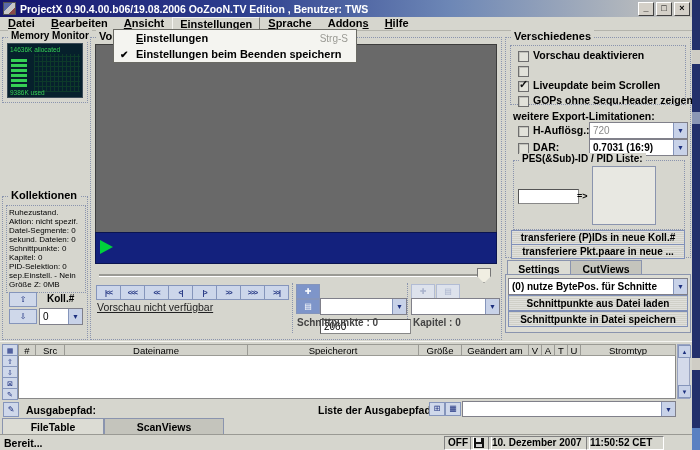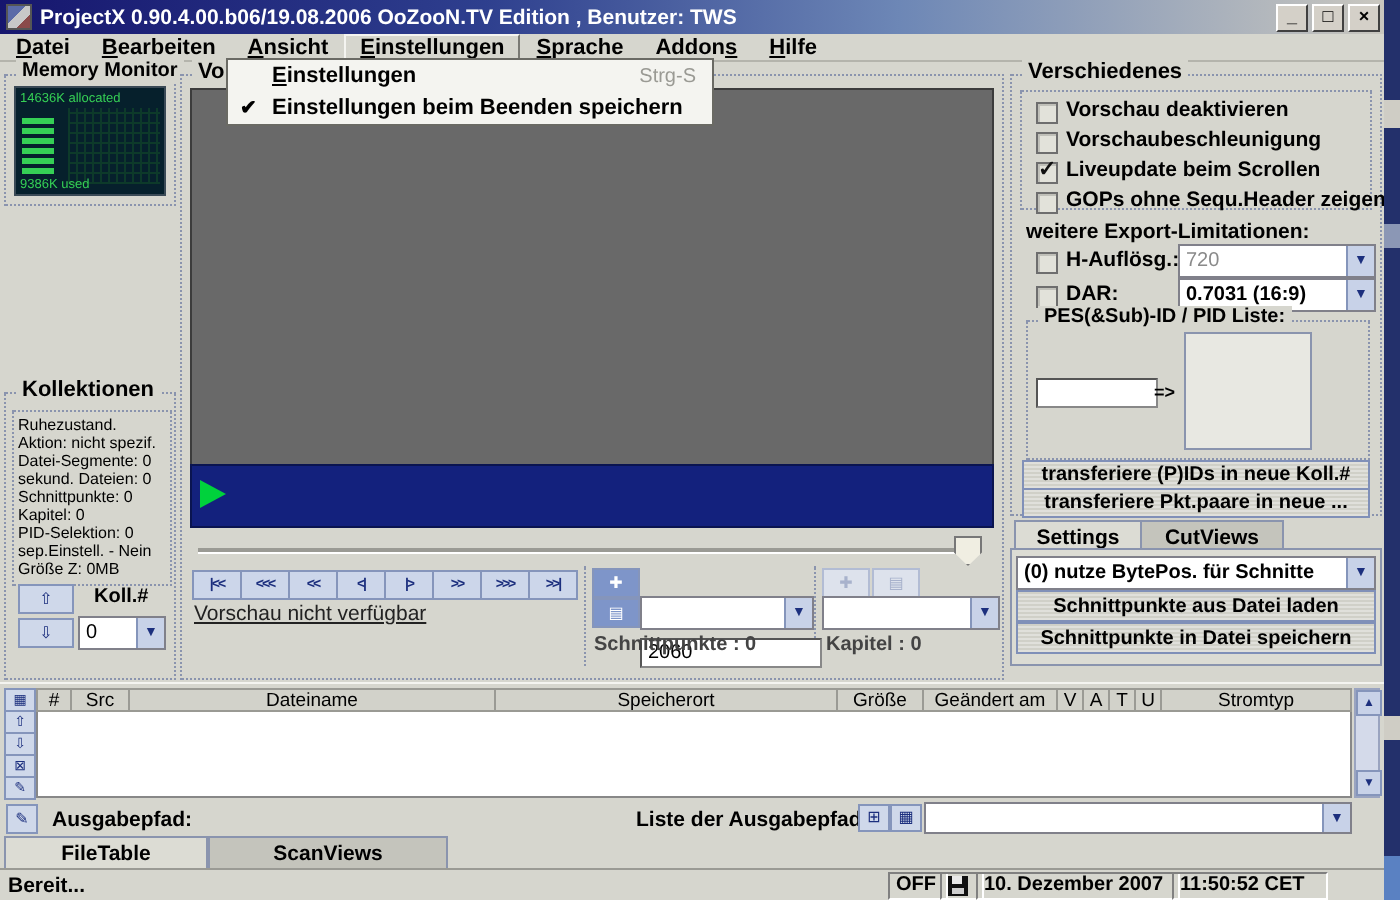--- a/index.html
+++ b/index.html
@@ -9,21 +9,21 @@
   .b{font-weight:bold;}
   .nw{white-space:nowrap;}
   
   .titlebar{position:absolute;left:0;top:0;width:692px;height:17px;display:flex;align-items:center;
     background:linear-gradient(90deg,#16166e 0%,#2e3f8e 35%,#6d87b6 65%,#c9c7bf 100%);}
   .appicon{width:11px;height:11px;margin:0 4px 0 3px;background:#b8bcc8;border:1px solid #555;
     background-image:linear-gradient(135deg,#5a6aa8 0 40%,#c8c8c8 40% 70%,#8a4a4a 70%);}
   .title-text{color:#fff;font-size:10.5px;font-weight:bold;white-space:nowrap;overflow:hidden;flex:1;}
   .wbtn{width:14px;height:12px;background:#d4d0c8;border:1px solid;border-color:#fff #404040 #404040 #fff;
     font-size:9px;line-height:10px;text-align:center;font-weight:bold;margin-right:2px;}
-  .menubar{position:absolute;left:0;top:17px;width:692px;height:13px;display:flex;align-items:center;
+  .menubar{position:absolute;left:0;top:17px;width:692px;height:13px;display:flex;align-items:flex-start;
     background:#d6d6ce;border-bottom:1px solid #b4b4ac;}
   .mitem{padding:0 8px;font-size:11px;font-weight:bold;line-height:12px;}
   .mitem.active{border:1px solid;border-color:#f4f4f0 #7a7a74 #7a7a74 #f4f4f0;padding:0 7px;}
   .popup{position:absolute;left:113px;top:29px;width:242px;background:#f4f4f0;border:1px solid #6a6a64;z-index:50;}
   .pitem{height:16px;display:flex;align-items:center;font-size:11px;font-weight:bold;padding:0 8px 0 22px;position:relative;}
   .pitem .sc{margin-left:auto;color:#9a9a94;font-size:10px;font-weight:normal;}
   .pitem .chk{position:absolute;left:6px;font-size:10px;}
   
   .groupbox{position:absolute;border:1px dotted #8a94ae;}
   .gtitle{position:absolute;top:-8px;left:5px;background:#d6d6ce;padding:0 3px;font-size:11px;font-weight:bold;white-space:nowrap;}
@@ -207,21 +207,20 @@
     </div>
     <div class="abs nw b" style="left:322px;top:279px;font-size:10px;color:#444;">Kapitel : 0</div>
   </div>
 
   <div class="groupbox" style="left:505px;top:37px;width:184px;height:219px;">
     <span class="gtitle">Verschiedenes</span>
     <div class="groupbox" style="left:4px;top:7px;width:174px;height:58px;"></div>
     <div class="cb" style="left:12px;top:13px;"></div>
     <div class="cblabel" style="left:27px;top:11px;">Vorschau deaktivieren</div>
     <div class="cb" style="left:12px;top:28px;"></div>
-    <div class="cblabel" style="left:27px;top:26px;">Vorschaubeschleunigung</div>
     <div class="cb checked" style="left:12px;top:43px;"></div>
     <div class="cblabel" style="left:27px;top:41px;">Liveupdate beim Scrollen</div>
     <div class="cb" style="left:12px;top:58px;"></div>
     <div class="cblabel" style="left:7px;top:72px;">weitere Export-Limitationen:</div>
     <div class="cblabel" style="left:27px;top:56px;">GOPs ohne Sequ.Header zeigen</div>
     <div class="cb" style="left:12px;top:88px;"></div>
     <div class="cblabel" style="left:27px;top:86px;">H-Auflösg.:</div>
     <div class="combo" style="left:83px;top:84px;width:97px;height:15px;">
       <span class="val dim">720</span>
       <span class="arr">▼</span>

